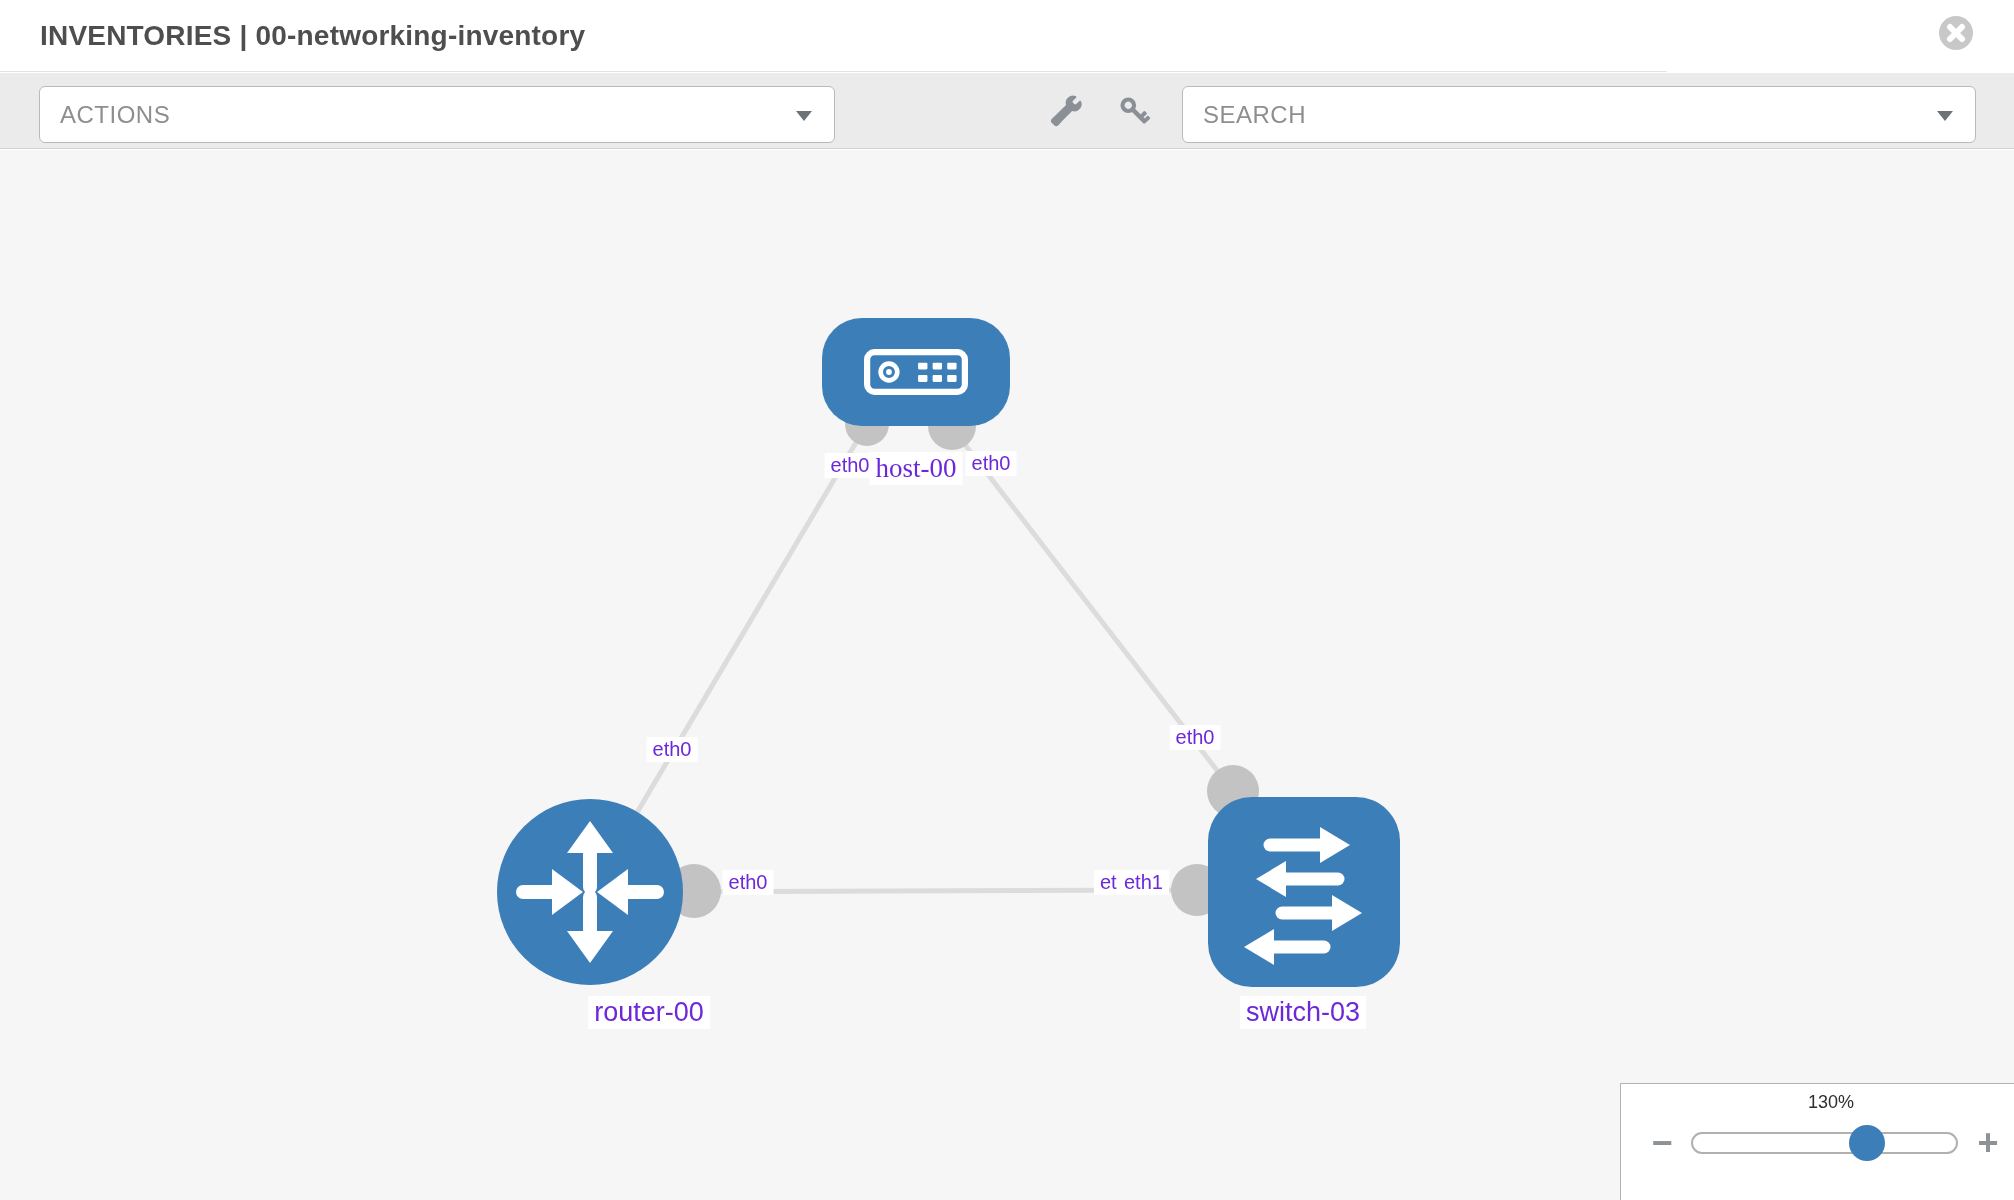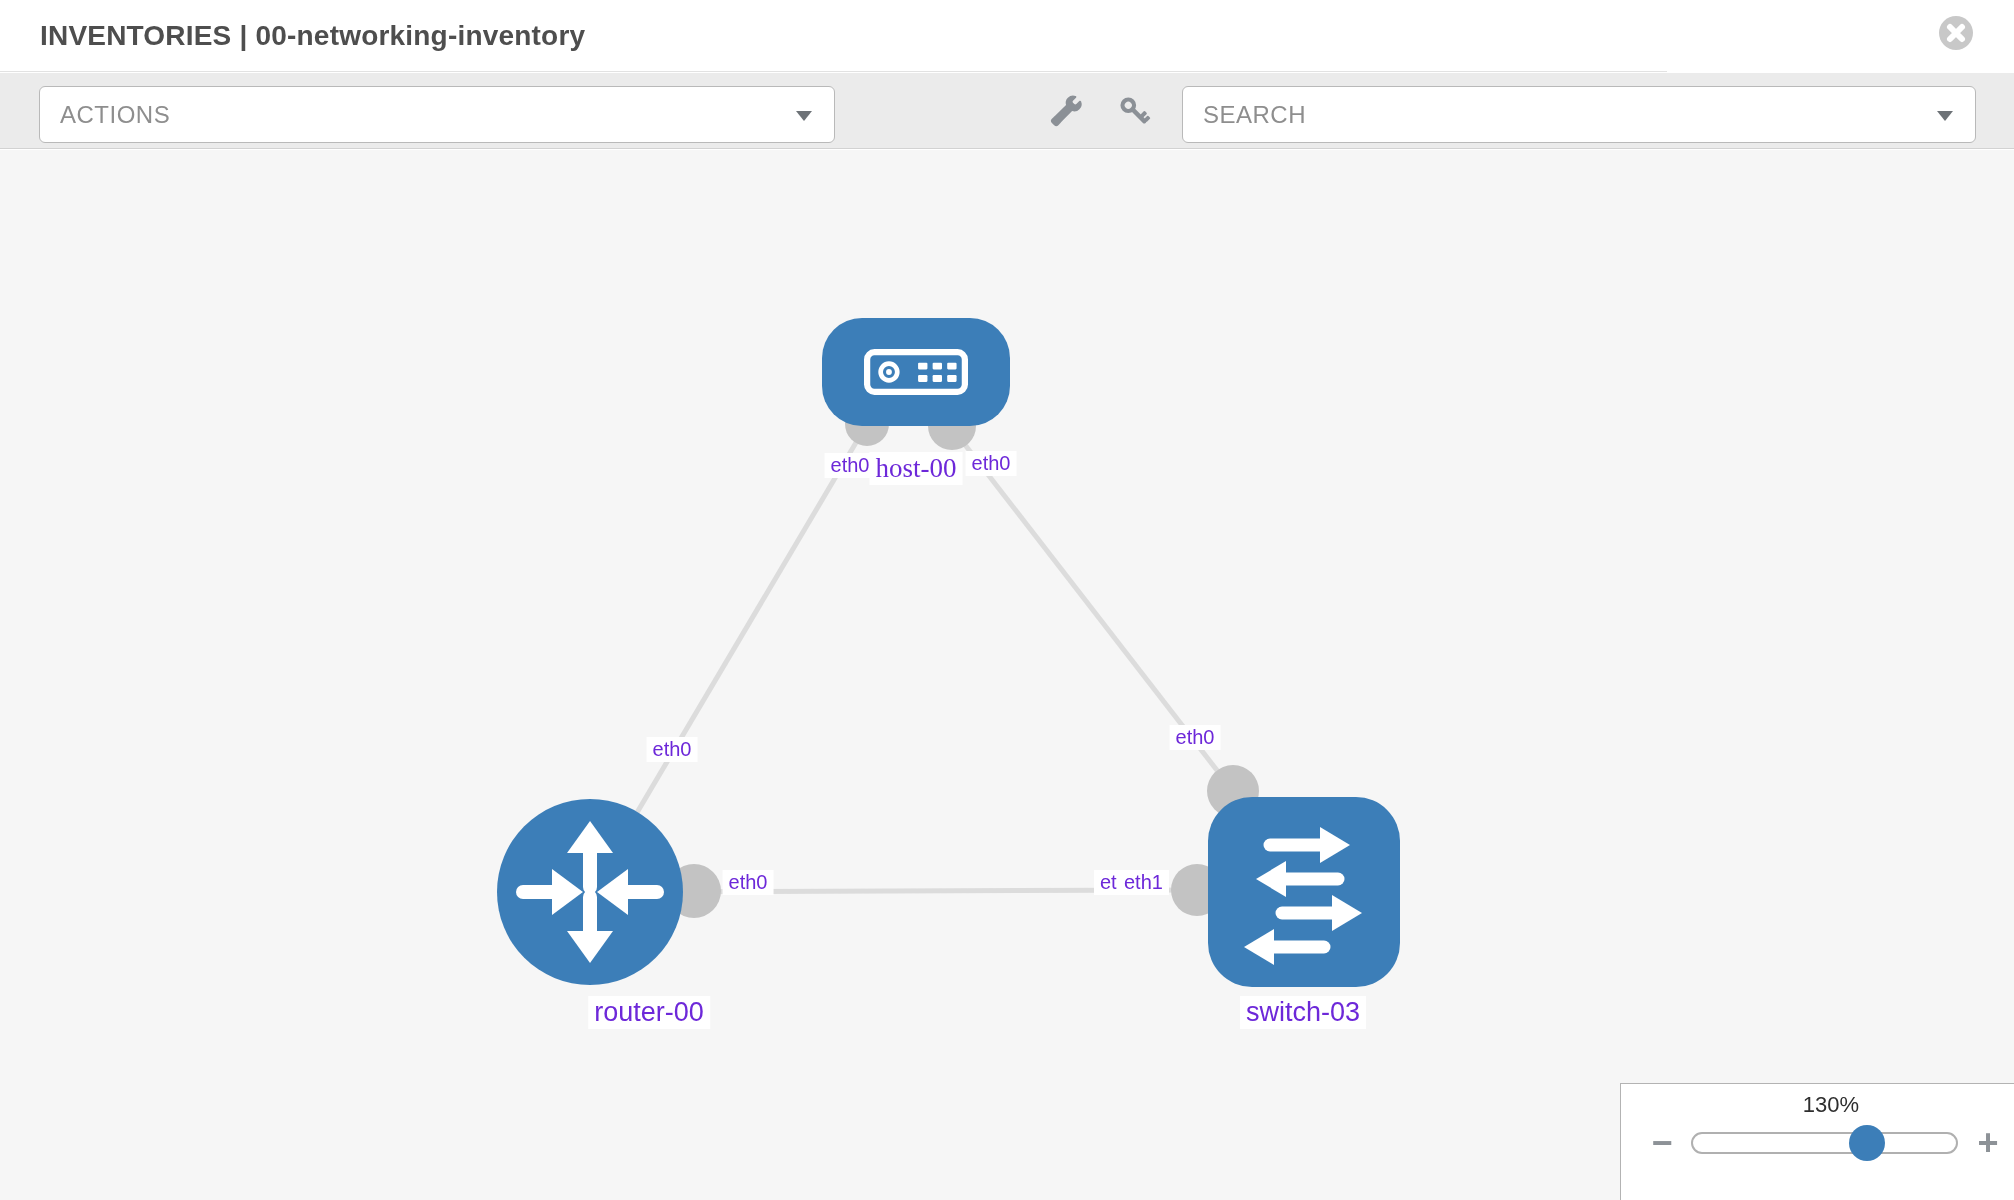--- a/index.html
+++ b/index.html
@@ -46,21 +46,21 @@
   .chip { position: absolute; background: #fff; color: #6d28d9; white-space: nowrap;
     padding: 1px 6px; }
   .chip.nodelabel { font-size: 27px; }
   .chip.iflabel { font-size: 20px; }
   .center { transform: translateX(-50%); }
 
   
   .zoom-panel { position: absolute; left: 1620px; top: 1083px; width: 400px; height: 122px;
     background: #fff; border: 1px solid #b3b3b3; }
   .zoom-value { position: absolute; left: 210px; top: 8px; transform: translateX(-50%);
-    font-size: 22px; color: #2e2e2e; }
+    font-size: 18px; color: #2e2e2e; }
   .zoom-minus, .zoom-plus { position: absolute; top: 59px; transform: translate(-50%,-50%);
     font-size: 36px; font-weight: 700; color: #8d9297; cursor: pointer; line-height: 1; }
   .zoom-minus { left: 41px; }
   .zoom-plus  { left: 367px; }
   .zoom-track { position: absolute; left: 70px; top: 48px; width: 267px; height: 22px;
     background: #fff; border: 2px solid #b0b0b0; border-radius: 12px; cursor: pointer; }
   .zoom-thumb { position: absolute; left: 156px; top: -9px; width: 36px; height: 36px;
     border-radius: 50%; background: #3c7eb8; cursor: grab; }
 </style>
 </head>

